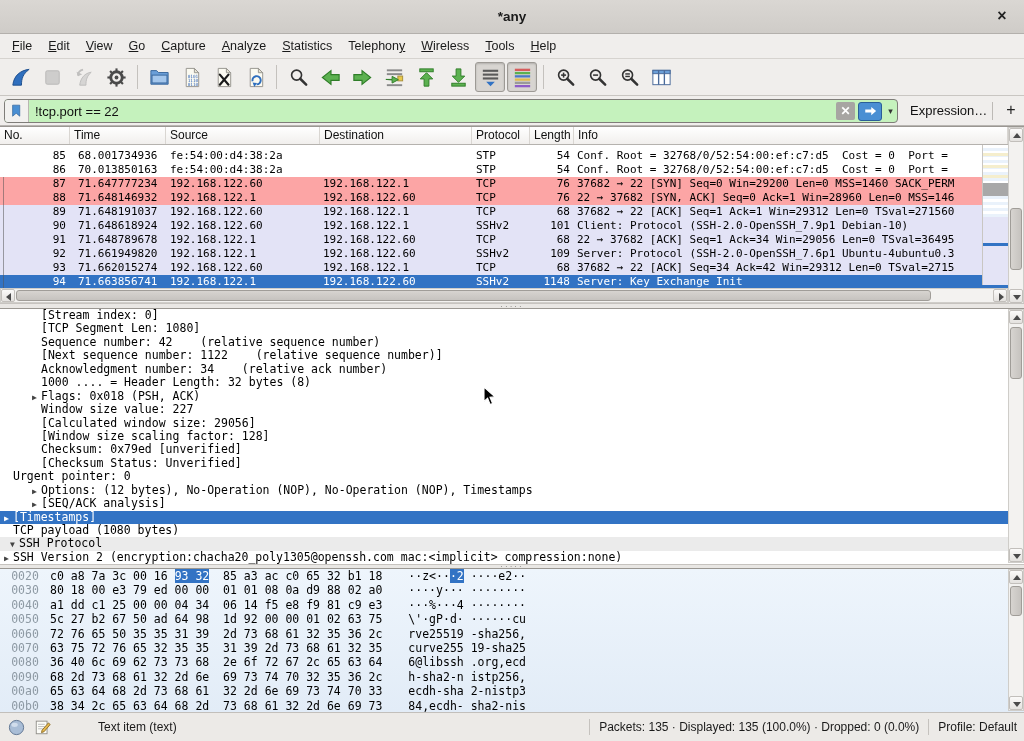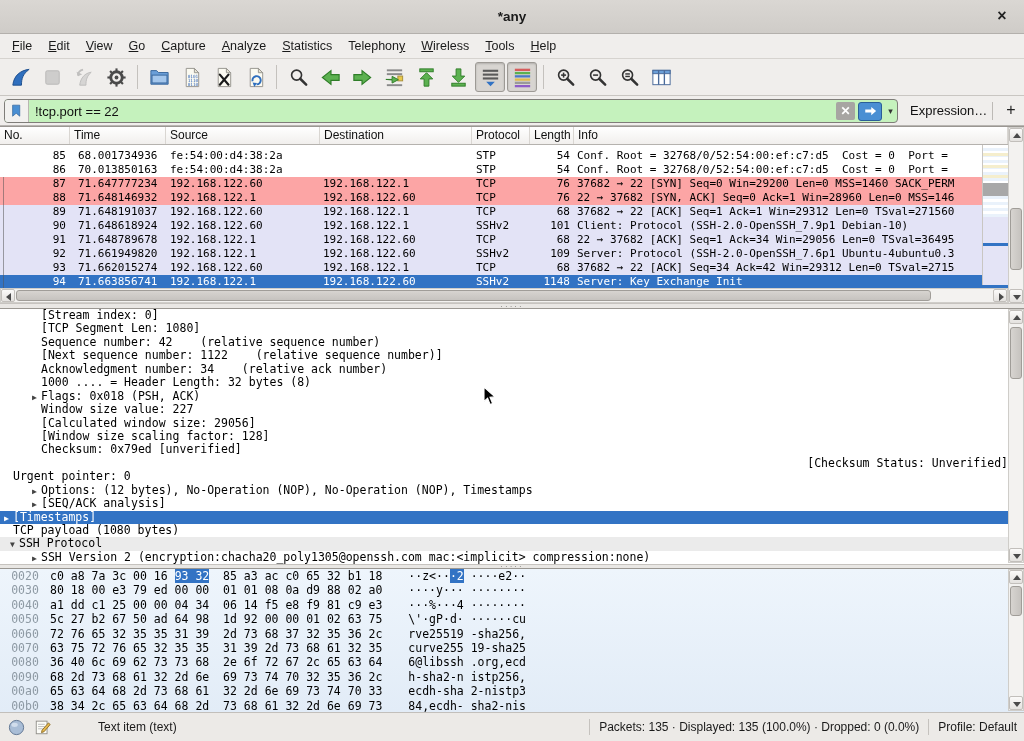--- a/index.html
+++ b/index.html
@@ -424,45 +424,45 @@
         <div class="dline" style="padding-left: 28px;"><span class="arr"> </span><span>[TCP Segment Len: 1080]</span></div>
         <div class="dline" style="padding-left: 28px;"><span class="arr"> </span><span>Sequence number: 42    (relative sequence number)</span></div>
         <div class="dline" style="padding-left: 28px;"><span class="arr"> </span><span>[Next sequence number: 1122    (relative sequence number)]</span></div>
         <div class="dline" style="padding-left: 28px;"><span class="arr"> </span><span>Acknowledgment number: 34    (relative ack number)</span></div>
         <div class="dline" style="padding-left: 28px;"><span class="arr"> </span><span>1000 .... = Header Length: 32 bytes (8)</span></div>
         <div class="dline" style="padding-left: 28px;"><span class="arr">▶</span><span>Flags: 0x018 (PSH, ACK)</span></div>
         <div class="dline" style="padding-left: 28px;"><span class="arr"> </span><span>Window size value: 227</span></div>
         <div class="dline" style="padding-left: 28px;"><span class="arr"> </span><span>[Calculated window size: 29056]</span></div>
         <div class="dline" style="padding-left: 28px;"><span class="arr"> </span><span>[Window size scaling factor: 128]</span></div>
         <div class="dline" style="padding-left: 28px;"><span class="arr"> </span><span>Checksum: 0x79ed [unverified]</span></div>
-        <div class="dline" style="padding-left: 28px; text-align: right;"><span class="arr"> </span><span>[Checksum Status: Unverified]</span></div>
+        <div class="dline" style="padding-left: 28px;"><span class="arr"> </span><span>[Checksum Status: Unverified]</span></div>
         <div class="dline" style=""><span class="arr"> </span><span>Urgent pointer: 0</span></div>
         <div class="dline" style="padding-left: 28px;"><span class="arr">▶</span><span>Options: (12 bytes), No-Operation (NOP), No-Operation (NOP), Timestamps</span></div>
         <div class="dline" style="padding-left: 28px;"><span class="arr">▶</span><span>[SEQ/ACK analysis]</span></div>
         <div class="dline dsel" style=""><span class="arr">▶</span><span>[Timestamps]</span></div>
         <div class="dline" style=""><span class="arr"> </span><span>TCP payload (1080 bytes)</span></div>
         <div class="dline shaded" style="padding-left: 6px;"><span class="arr">▼</span><span>SSH Protocol</span></div>
-        <div class="dline" style="padding-left: 28px;"><span class="arr">▶</span><span>SSH Version 2 (encryption:chacha20_poly1305@openssh.com mac:&lt;implicit&gt; compression:none)</span></div>
+        <div class="dline" style=""><span class="arr">▶</span><span>SSH Version 2 (encryption:chacha20_poly1305@openssh.com mac:&lt;implicit&gt; compression:none)</span></div>
       </div>
     <div class="vscroll" style="right:0; top:0; height:254px;">
       <div class="sb-up"></div>
       <div class="sb-vthumb" style="top:17px; height:52px;"></div>
       <div class="sb-down"></div>
     </div>
   </div>
 
   <div class="splitter" style="top:564px; height:4px;">·····</div>
 
   <div class="hexpane">
     <div id="hex-rows">
         <div class="hxrow"><span class="hxoff">0020</span><span class="hxhex"><span>c0 a8 7a 3c 00 16 </span><span class="hsel">93 32</span><span>  85 a3 ac c0 65 32 b1 18</span></span><span class="hxasc"><span>··z&lt;··</span><span class="hsel">·2</span><span> ····e2··</span></span></div>
         <div class="hxrow"><span class="hxoff">0030</span><span class="hxhex"><span>80 18 00 e3 79 ed 00 00  01 01 08 0a d9 88 02 a0</span></span><span class="hxasc"><span>····y··· ········</span></span></div>
         <div class="hxrow"><span class="hxoff">0040</span><span class="hxhex"><span>a1 dd c1 25 00 00 04 34  06 14 f5 e8 f9 81 c9 e3</span></span><span class="hxasc"><span>···%···4 ········</span></span></div>
         <div class="hxrow"><span class="hxoff">0050</span><span class="hxhex"><span>5c 27 b2 67 50 ad 64 98  1d 92 00 00 01 02 63 75</span></span><span class="hxasc"><span>\'·gP·d· ······cu</span></span></div>
-        <div class="hxrow"><span class="hxoff">0060</span><span class="hxhex"><span>72 76 65 32 35 35 31 39  2d 73 68 37 32 35 36 2c</span></span><span class="hxasc"><span>rve25519 -sha256,</span></span></div>
+        <div class="hxrow"><span class="hxoff">0060</span><span class="hxhex"><span>72 76 65 50 35 35 31 39  2d 73 68 61 32 35 36 2c</span></span><span class="hxasc"><span>rve25519 -sha256,</span></span></div>
         <div class="hxrow"><span class="hxoff">0070</span><span class="hxhex"><span>63 75 72 76 65 32 35 35  31 39 2d 73 68 61 32 35</span></span><span class="hxasc"><span>curve255 19-sha25</span></span></div>
         <div class="hxrow"><span class="hxoff">0080</span><span class="hxhex"><span>36 40 6c 69 62 73 73 68  2e 6f 72 67 2c 65 63 64</span></span><span class="hxasc"><span>6@libssh .org,ecd</span></span></div>
         <div class="hxrow"><span class="hxoff">0090</span><span class="hxhex"><span>68 2d 73 68 61 32 2d 6e  69 73 74 70 32 35 36 2c</span></span><span class="hxasc"><span>h-sha2-n istp256,</span></span></div>
         <div class="hxrow"><span class="hxoff">00a0</span><span class="hxhex"><span>65 63 64 68 2d 73 68 61  32 2d 6e 69 73 74 70 33</span></span><span class="hxasc"><span>ecdh-sha 2-nistp3</span></span></div>
         <div class="hxrow"><span class="hxoff">00b0</span><span class="hxhex"><span>38 34 2c 65 63 64 68 2d  73 68 61 32 2d 6e 69 73</span></span><span class="hxasc"><span>84,ecdh- sha2-nis</span></span></div>
       </div>
     <div class="vscroll" style="right:0; top:0; height:142px;">
       <div class="sb-up"></div>
       <div class="sb-vthumb" style="top:16px; height:30px;"></div>
       <div class="sb-down"></div>

